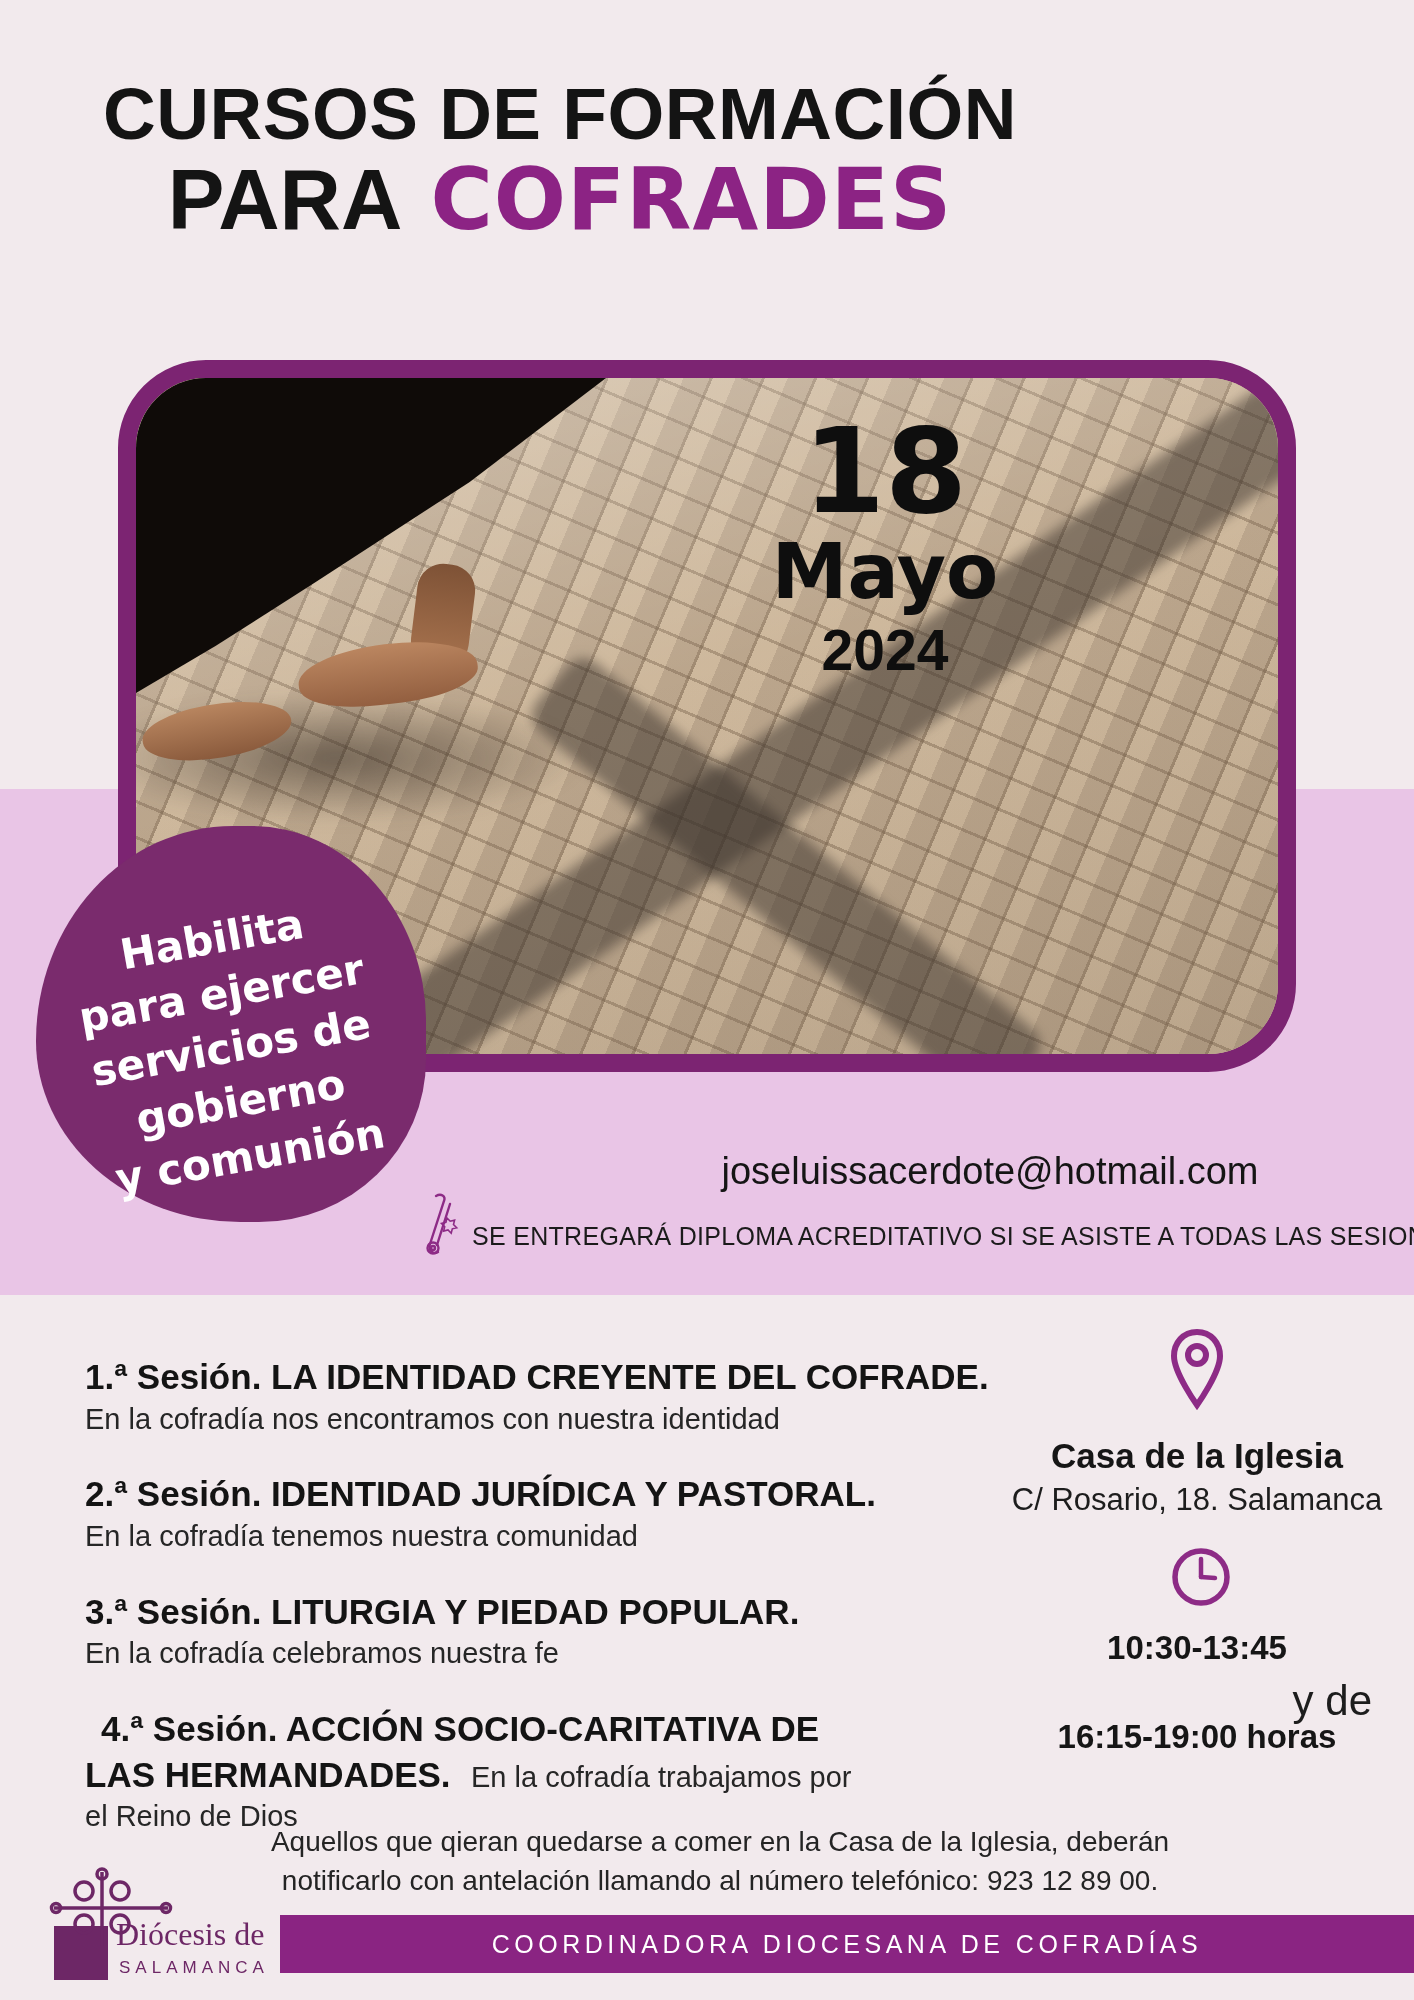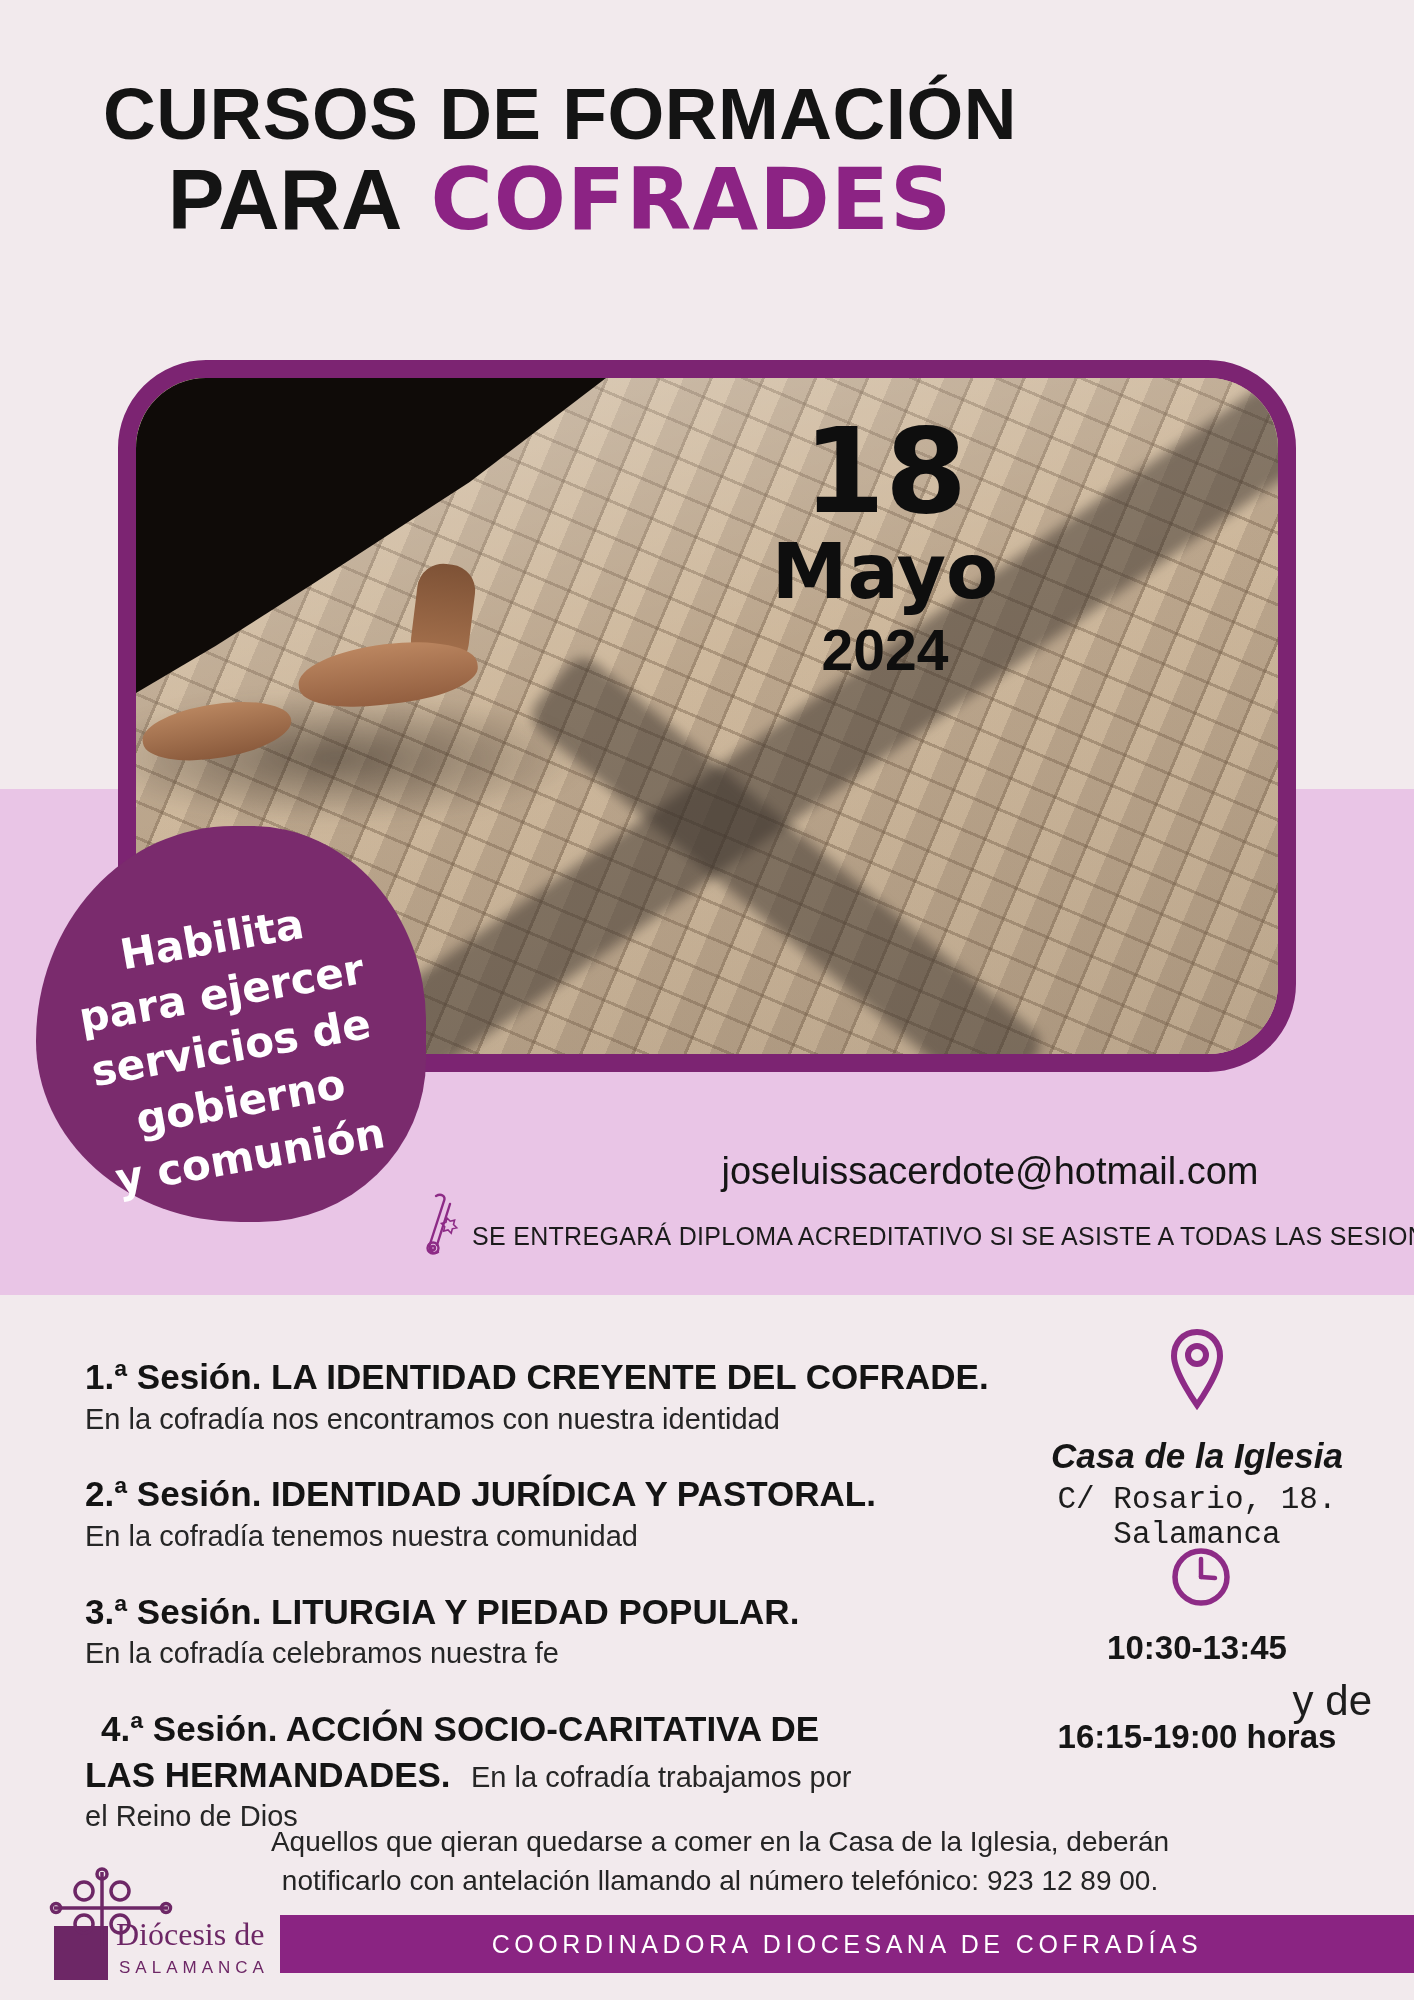--- a/index.html
+++ b/index.html
@@ -63,22 +63,22 @@
 
   
   .sessions{position:absolute;left:85px;top:1354px;width:780px;}
   .session{margin-bottom:33px;line-height:1.3;}
   .session .st{display:block;font-weight:700;font-size:35px;line-height:1.3;white-space:nowrap;color:#141414;}
   .session .sd{display:block;font-size:29px;line-height:1.34;color:#262626;}
   .session.run-on .st,.session.run-on .sd{display:inline;white-space:normal;margin-left:16px;}
 
   
   .pin-icon{position:absolute;left:1169px;top:1328px;width:56px;height:84px;}
-  .venue-name{position:absolute;left:1022px;top:1436px;width:350px;text-align:center;font-size:35px;font-weight:700;font-style:italic;}
-  .venue-addr{position:absolute;left:1002px;top:1482px;width:390px;text-align:center;font-size:31px;color:#1d1d1d;font-family:Liberation Mono, monospace;}
+  .venue-name{position:absolute;left:1022px;top:1436px;width:350px;text-align:center;font-size:35px;font-weight:700;}
+  .venue-addr{position:absolute;left:1002px;top:1482px;width:390px;text-align:center;font-size:31px;color:#1d1d1d;}
   .clock-icon{position:absolute;left:1170px;top:1546px;width:62px;height:62px;}
   .time-1{position:absolute;left:1022px;top:1629px;width:350px;text-align:center;font-size:33px;font-weight:700;}
   .time-mid{position:absolute;left:1022px;top:1677px;width:350px;text-align:right;font-size:42px;color:#1d1d1d;}
   .time-2{position:absolute;left:1002px;top:1718px;width:390px;text-align:center;font-size:33px;font-weight:700;}
 
   
   .lunch{position:absolute;left:150px;top:1822px;width:1140px;text-align:center;
          font-size:28px;line-height:1.4;color:#242424;}
 
   

